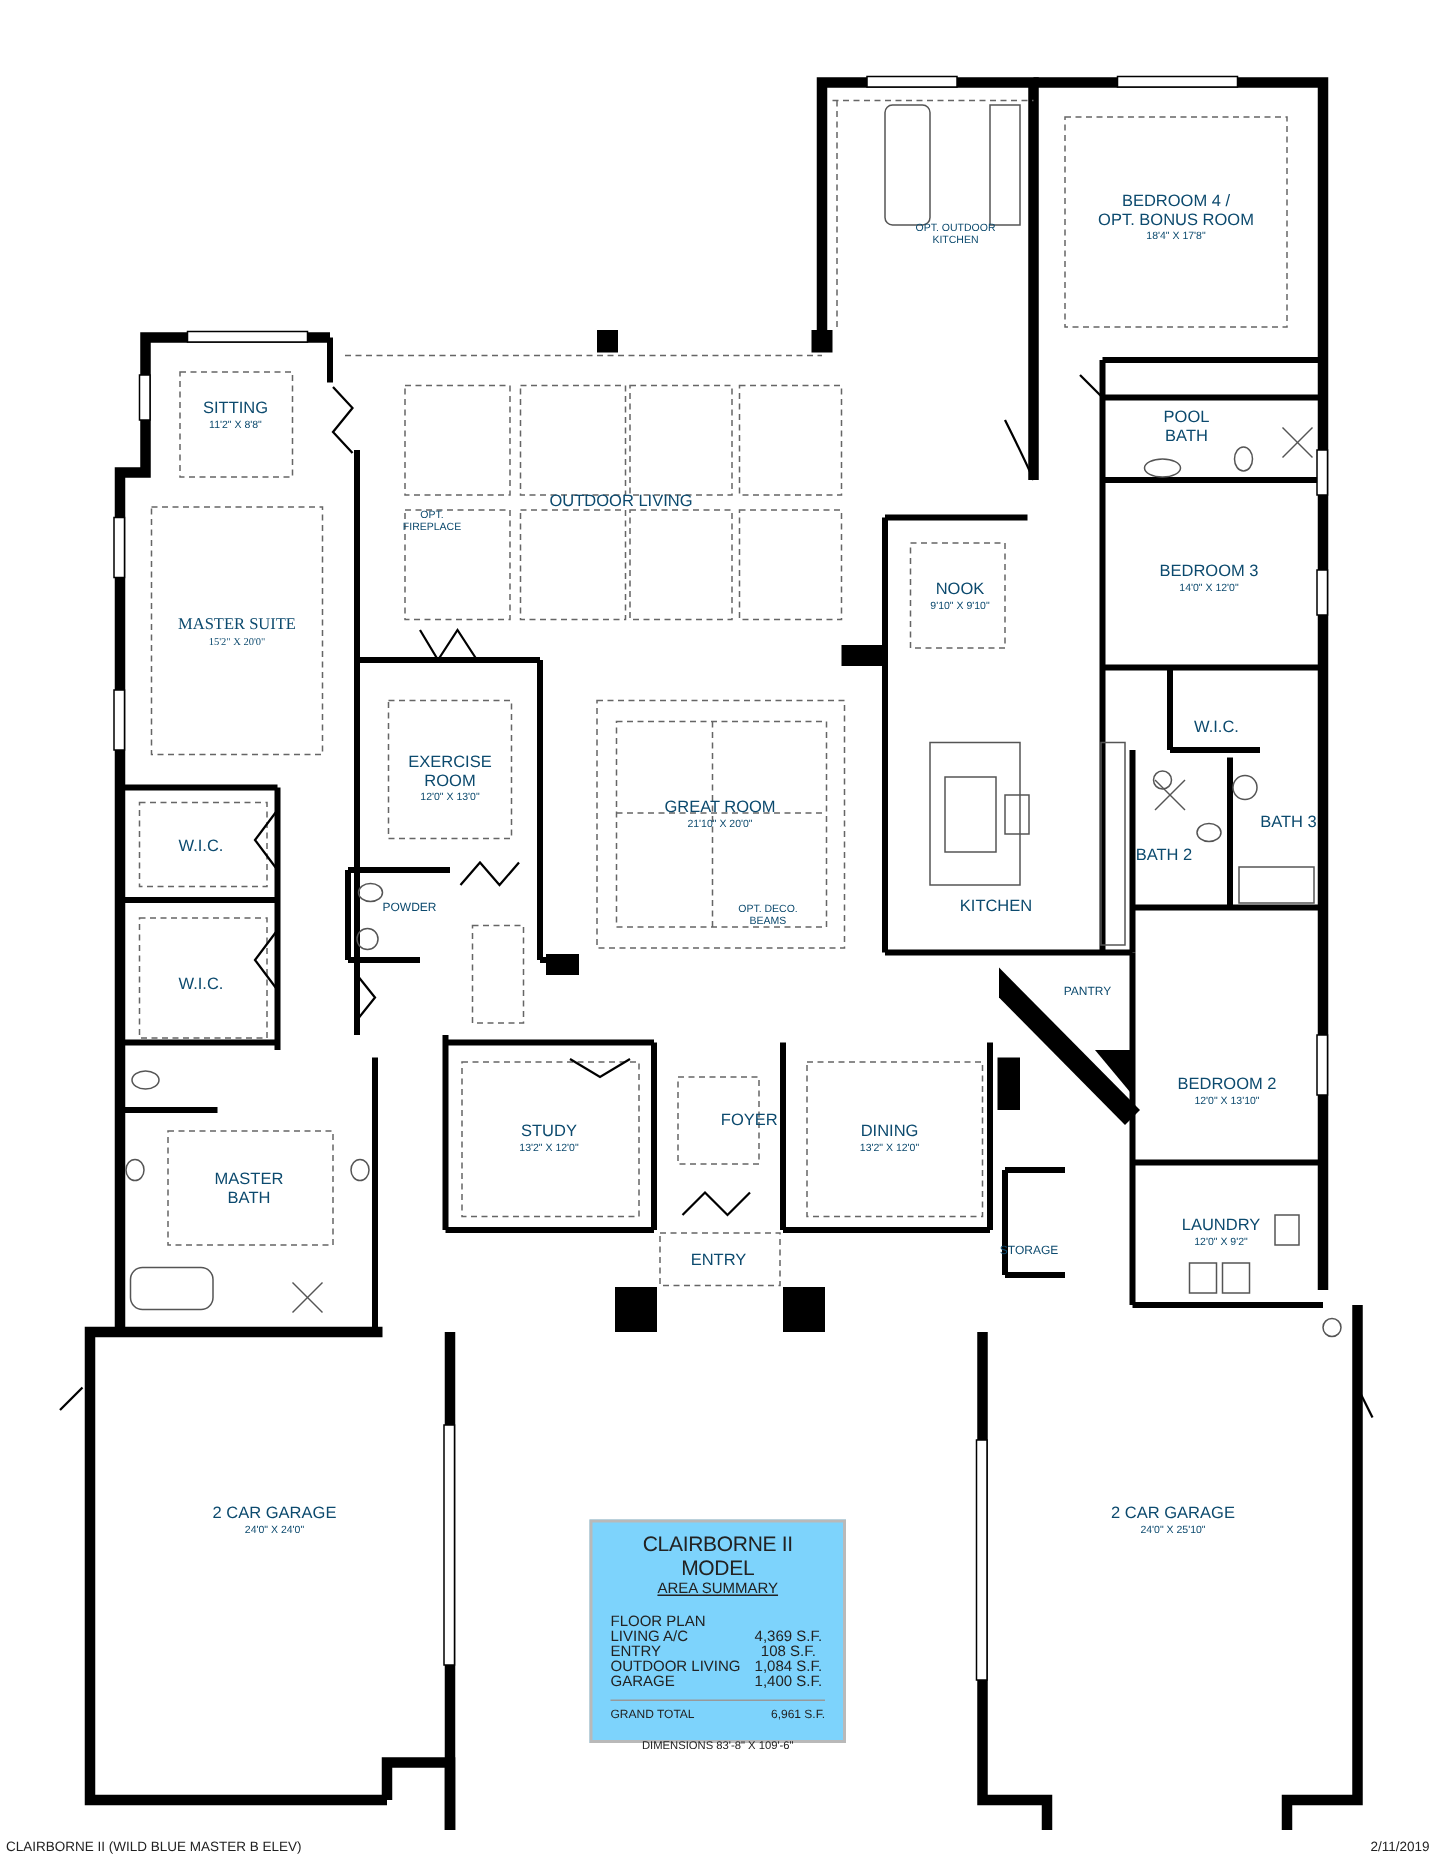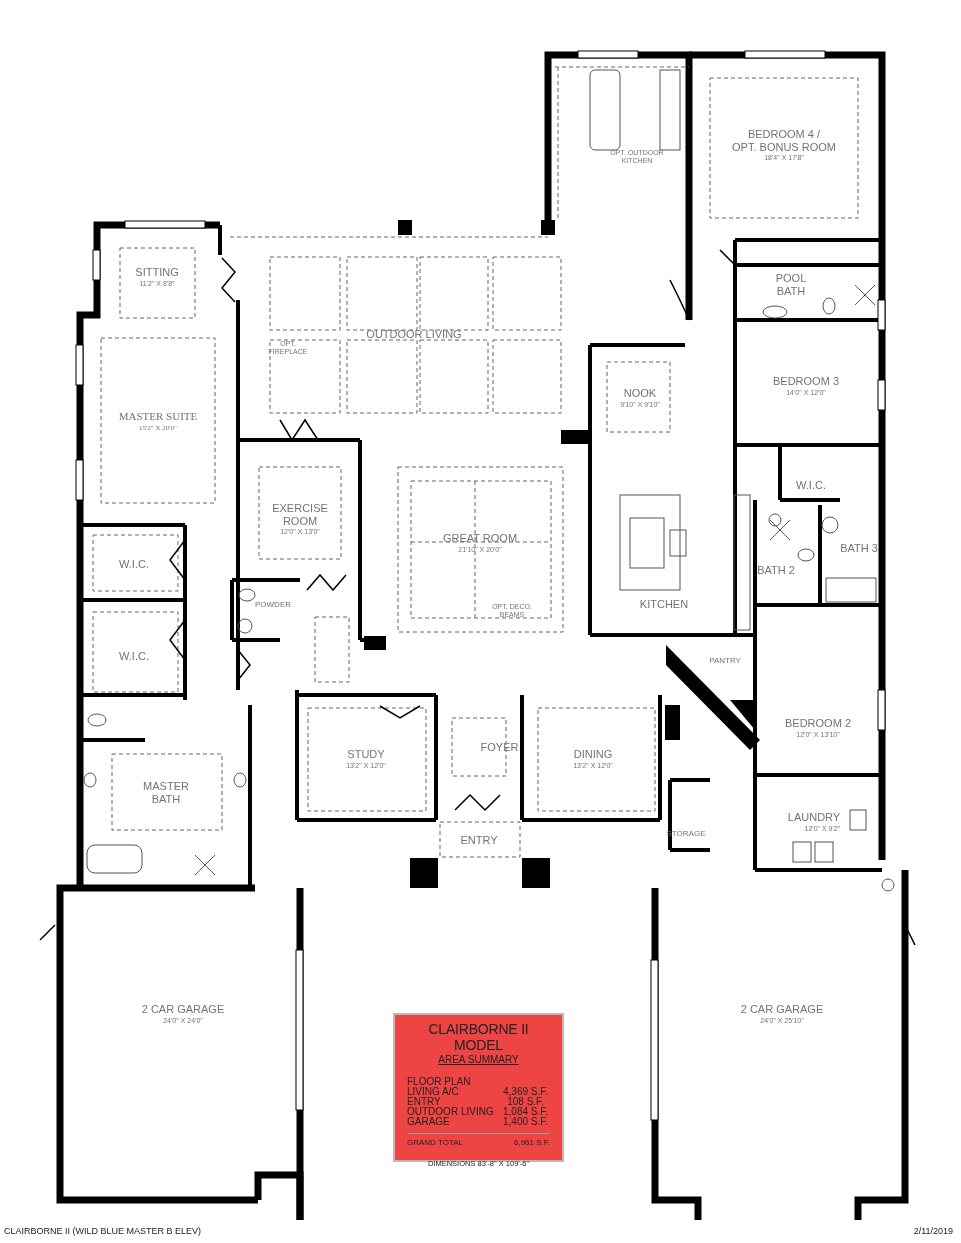--- a/index.html
+++ b/index.html
@@ -1,22 +1,22 @@
 <!DOCTYPE html>
 <html><head>
 <meta charset="utf-8">
 <style>
   html, body { margin:0; padding:0; background:#ffffff; }
   body { width:961px; height:1243px; position:relative; overflow:hidden; font-family:"Liberation Sans", sans-serif; color:#222; }
   svg.plan { position:absolute; left:0; top:0; }
-  .lbl { position:absolute; text-align:center; transform:translateX(-50%); white-space:nowrap; line-height:1.15; color:#737373; }
+  .lbl { position:absolute; text-align:center; transform:translateX(-50%); white-space:nowrap; line-height:1.15; color:#0c4a6e; }
   .lbl .name { font-size:11px; display:block; }
   .lbl .dim { font-size:7px; display:block; margin-top:1px; }
   .lbl.small .name { font-size:8px; }
-  .summary { position:absolute; left:393px; top:1013px; width:171px; height:149px; border:2px solid #b9b9b9; background:#ef4444; box-sizing:border-box; padding:6px 12px; }
+  .summary { position:absolute; left:393px; top:1013px; width:171px; height:149px; border:2px solid #b9b9b9; background:#7dd3fc; box-sizing:border-box; padding:6px 12px; }
   .summary .title { font-size:14px; text-align:center; letter-spacing:-0.2px; }
   .summary .sub { font-size:10px; text-align:center; text-decoration:underline; margin-top:1px; }
   .summary table { width:100%; border-collapse:collapse; font-size:10px; margin-top:12px; }
   .summary td { padding:0; line-height:10px; }
   .summary td.v { text-align:center; }
   .summary .rule { border-top:1px solid #999; margin:6px 0 4px 0; }
   .summary .tot { display:flex; justify-content:space-between; font-size:8px; }
   .summary .dims { font-size:7.5px; text-align:center; margin-top:12px; }
   .footer-left { position:absolute; left:4px; top:1226px; font-size:9px; }
   .footer-right { position:absolute; right:8px; top:1226px; font-size:9px; }
@@ -272,21 +272,21 @@
 <div class="lbl" style="left:593px; top:748px;">
   <span class="name">DINING</span>
   <span class="dim">13'2" X 12'0"</span>
 </div>
 <div class="lbl" style="left:479px; top:834px;">
   <span class="name">ENTRY</span>
 </div>
 <div class="lbl small" style="left:686px; top:829px;">
   <span class="name">STORAGE</span>
 </div>
-<div class="lbl" style="left:814px; top:811px;text-align:right;">
+<div class="lbl" style="left:814px; top:811px;">
   <span class="name">LAUNDRY</span>
   <span class="dim">12'0" X 9'2"</span>
 </div>
 <div class="lbl" style="left:183px; top:1003px;">
   <span class="name">2 CAR GARAGE</span>
   <span class="dim">24'0" X 24'0"</span>
 </div>
 <div class="lbl" style="left:782px; top:1003px;">
   <span class="name">2 CAR GARAGE</span>
   <span class="dim">24'0" X 25'10"</span>

